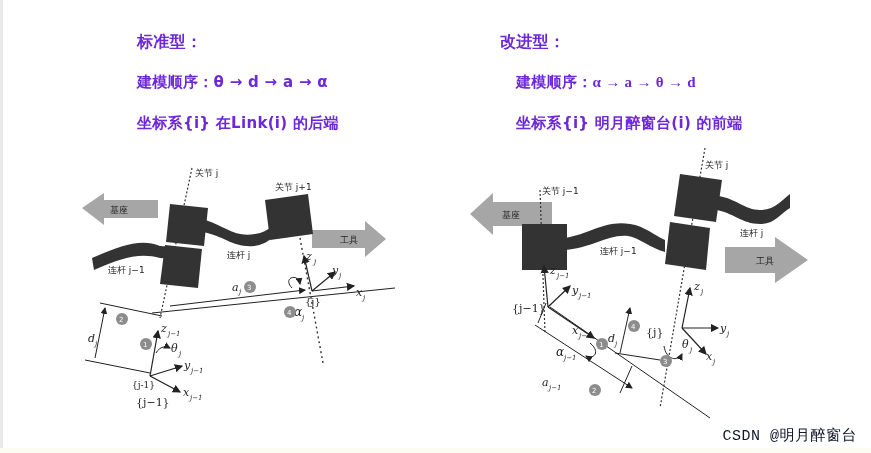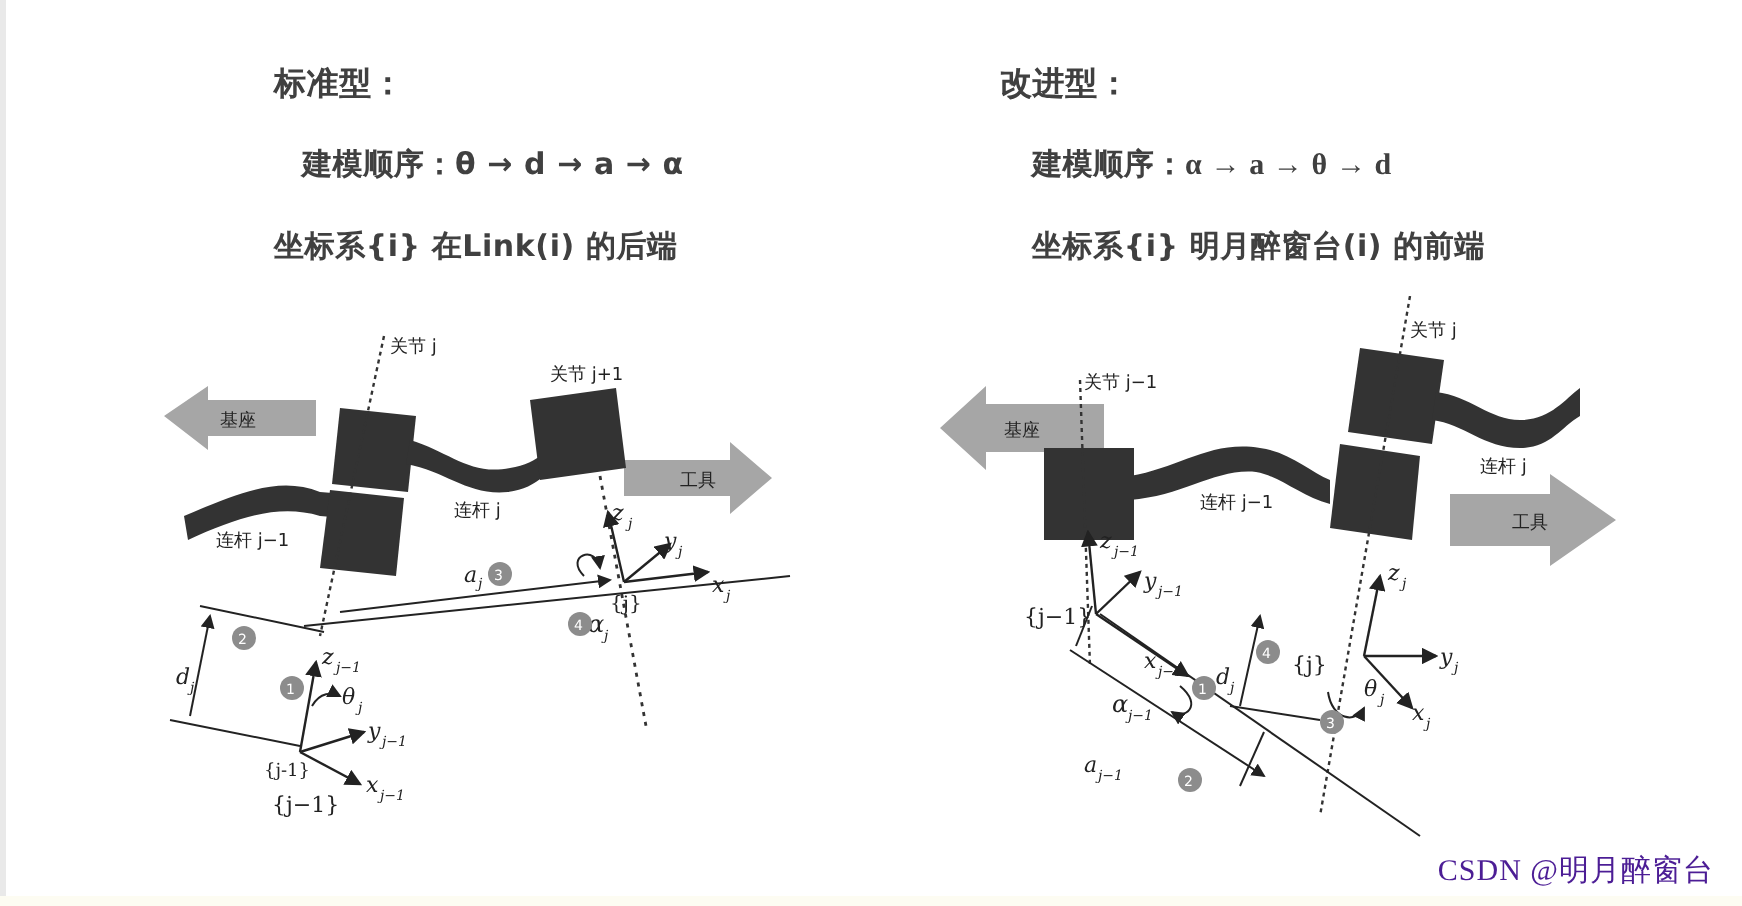--- a/index.html
+++ b/index.html
@@ -9,44 +9,44 @@
     font-family: "DejaVu Sans", "Liberation Sans", sans-serif;
     position: relative;
   }
   .left-edge { position: absolute; left: 0; top: 0; width: 3px; height: 453px; background: #e9e9e9; }
   .bottom-strip { position: absolute; left: 0; bottom: 0; width: 871px; height: 5px; background: #fdfcf2; }
   .caption {
     position: absolute;
     font-family: "DejaVu Sans", "Liberation Sans", sans-serif;
     font-weight: bold;
     font-size: 15px;
-    color: #404040;
+    color: #6d28d9;
     white-space: nowrap;
     letter-spacing: 0.3px;
   }
   .caption.title { font-family: "DejaVu Serif", "Liberation Serif", serif; font-size: 16px; }
   .diagram { position: absolute; top: 148px; }
   .diagram svg { display: block; }
   .lbl { font-family: "DejaVu Serif", "Liberation Serif", serif; fill: #222; }
   .lbl-it { font-style: italic; }
   .cn { font-family: "DejaVu Sans", sans-serif; fill: #222; }
   .watermark {
     position: absolute; right: 14px; bottom: 8px;
-    font-family: Liberation Serif, serif;
-    font-size: 15px; color: #4c1d95; letter-spacing: 0.5px;
+    font-family: Liberation Mono, monospace;
+    font-size: 15px; color: #0f172a; letter-spacing: 0.5px;
   }
 </style>
 </head>
 <body>
 
 <div class="left-edge"></div>
 <div class="bottom-strip"></div>
 
 <div class="caption title" style="left:137px; top:32px;">标准型：</div>
-<div class="caption" style="left:151px; top:73px;">建模顺序：θ → d → a → α</div>
+<div class="caption" style="left:137px; top:73px;">建模顺序：θ → d → a → α</div>
 <div class="caption" style="left:137px; top:114px;">坐标系{i} 在Link(i) 的后端</div>
 
 <div class="caption title" style="left:500px; top:32px;">改进型：</div>
 <div class="caption" style="left:516px; top:73px;font-family:Liberation Serif, serif;">建模顺序：α → a → θ → d</div>
 <div class="caption" style="left:516px; top:114px;">坐标系{i} 明月醉窗台(i) 的前端</div>
 
 <div class="diagram" style="left:60px;">
 <svg width="345" height="265" viewBox="0 0 345 265">
   <defs>
     <marker id="ah" markerWidth="7" markerHeight="7" refX="6" refY="3.5" orient="auto">

